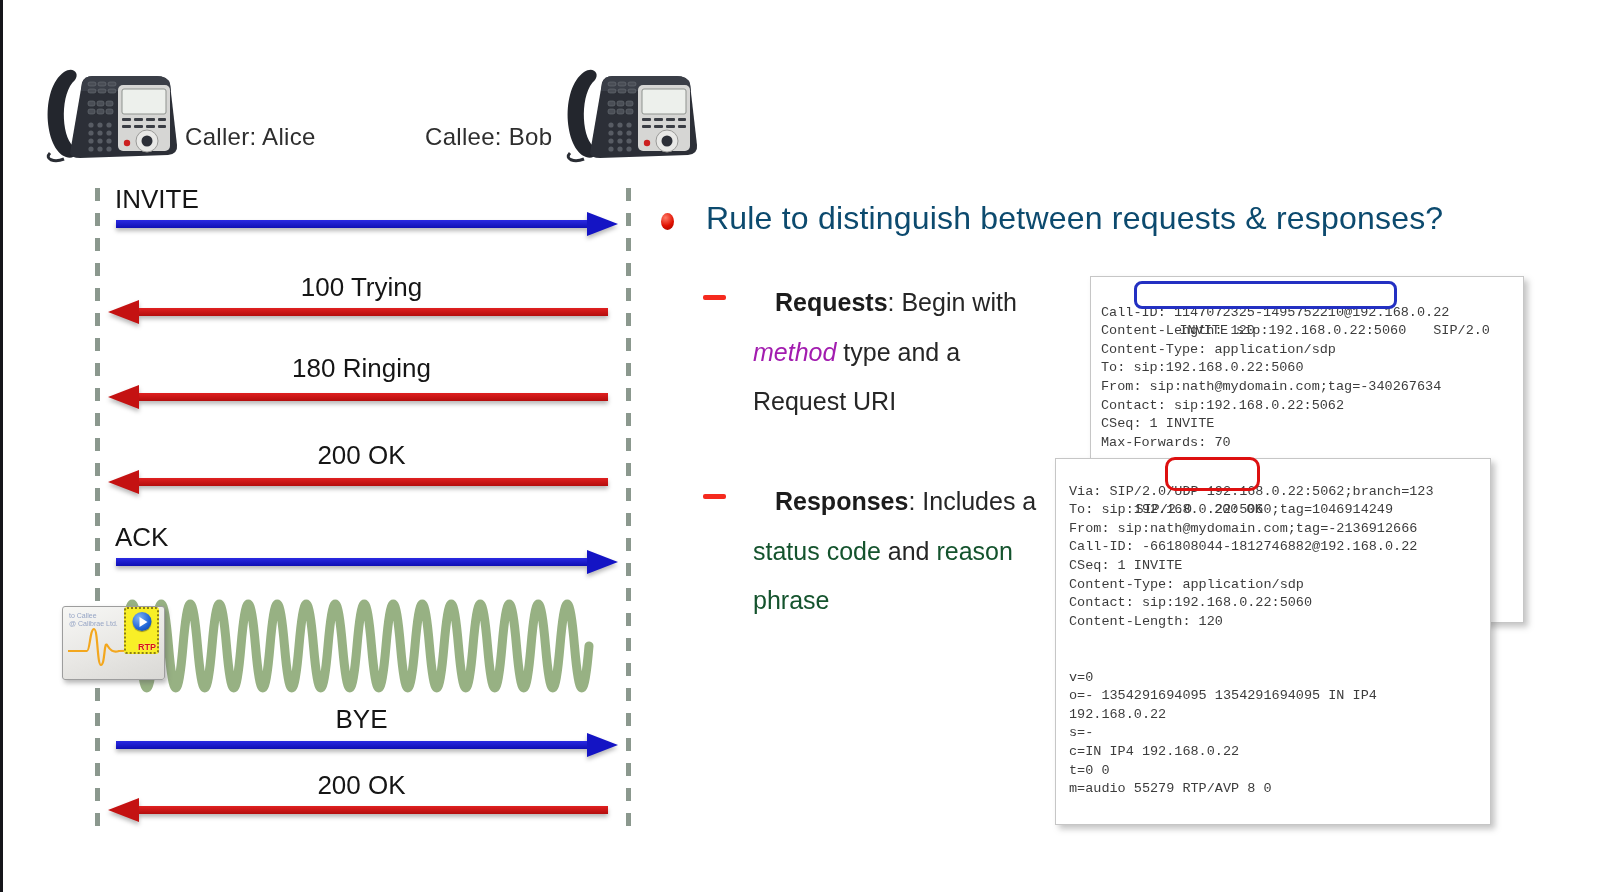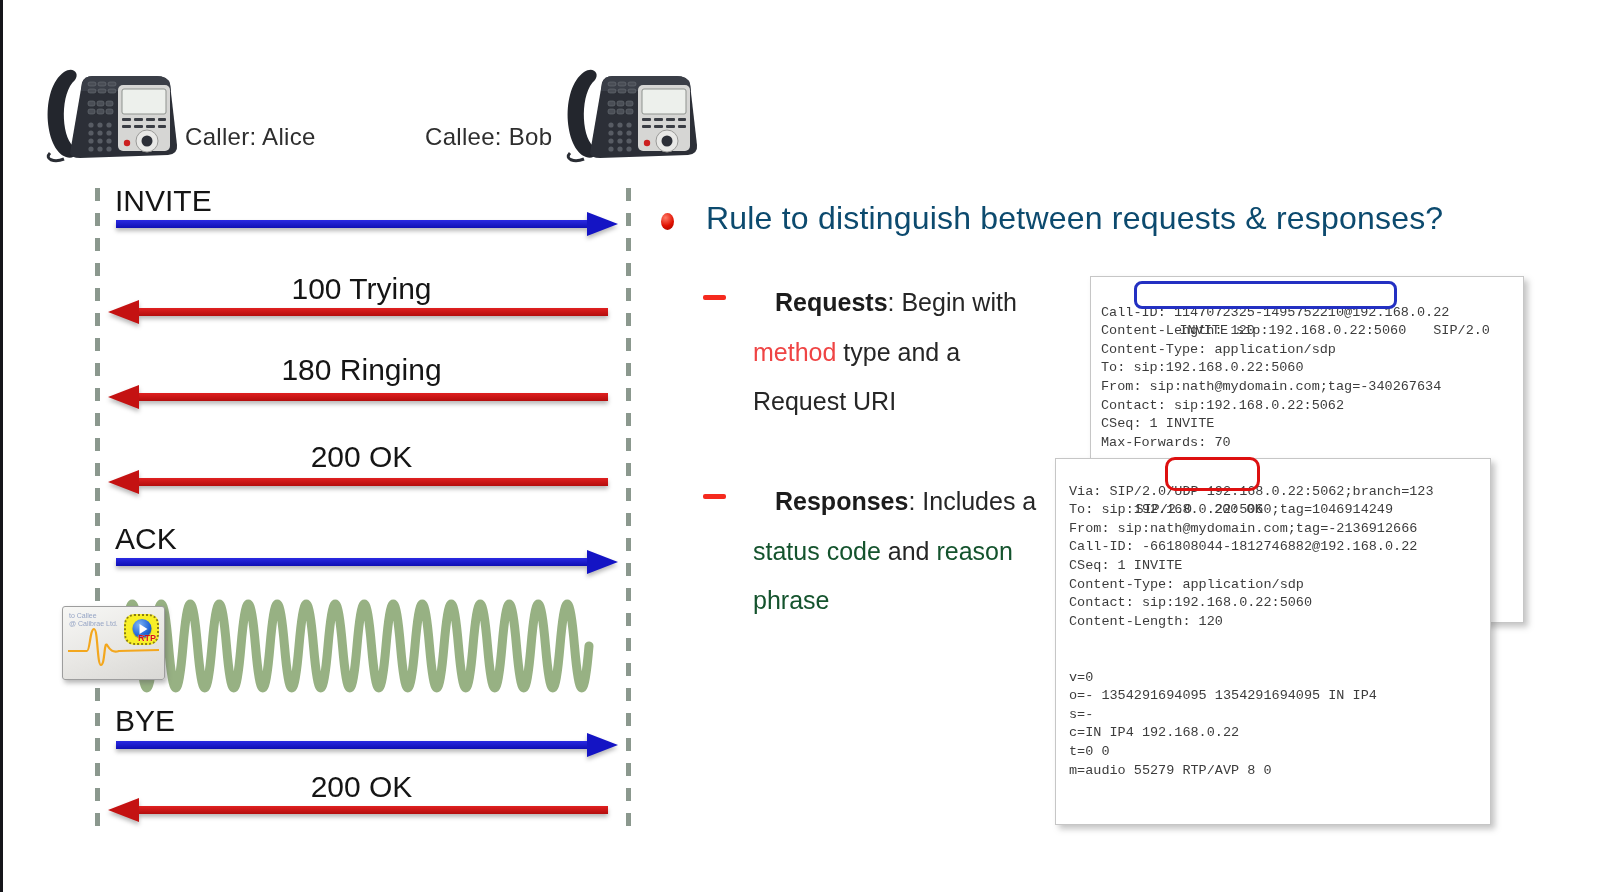--- a/index.html
+++ b/index.html
@@ -13,43 +13,43 @@
   
   .phone { position:absolute; }
   .actor-label { position:absolute; font-size:24px; color:#2e2e2e; letter-spacing:.3px; }
 
   
   .lifeline {
     position:absolute; top:188px; width:5px; height:646px;
     background:repeating-linear-gradient(to bottom, #8b988e 0 13px, transparent 13px 25px);
   }
   .msg-label {
-    position:absolute; left:115px; width:493px; font-size:30px; font-weight:500; color:#151515;
+    position:absolute; left:115px; width:493px; font-size:26px; font-weight:500; color:#151515;
   }
   .msg-label.right { text-align:center; }
   .arrow { position:absolute; left:108px; width:510px; height:24px; filter:drop-shadow(0 3px 2px rgba(0,0,0,.28)); }
   .arrow .shaft { position:absolute; top:8px; height:8px; }
   .arrow .head  { position:absolute; top:0; width:0; height:0; }
   .arrow.blue .shaft { left:8px;  right:27px; background:linear-gradient(#2a2ae2,#0f0fb4); }
   .arrow.blue .head  { right:0; border-top:12px solid transparent; border-bottom:12px solid transparent; border-left:31px solid #1414c4; }
   .arrow.red  .shaft { left:27px; right:10px; background:linear-gradient(#e02020,#b40d0d); }
   .arrow.red  .head  { left:0;  border-top:12px solid transparent; border-bottom:12px solid transparent; border-right:31px solid #c41212; }
 
   .wave-svg { position:absolute; left:0; top:0; pointer-events:none; }
 
   
   .rtp-card {
     position:absolute; left:62px; top:606px; width:103px; height:74px;
     background:linear-gradient(160deg,#f7f7f5 0%, #e8e7e4 55%, #d9d8d5 100%);
     border:1px solid #9d9d9d; border-radius:3px; box-shadow:2px 3px 5px rgba(90,90,90,.45);
   }
   .rtp-card .tiny-text { position:absolute; left:6px; top:5px; font-size:7px; line-height:8px; color:#8496bd; opacity:.85; }
   .rtp-badge {
-    position:absolute; right:5px; top:7px; width:35px; height:31px;
-    background:#f8ef27; border:2px dotted #8d7f12; border-radius:10px;
+    position:absolute; right:5px; top:0; width:35px; height:47px;
+    background:#f8ef27; border:2px dotted #8d7f12; border-radius:3px;
   }
   .rtp-badge .orb {
     position:absolute; left:50%; top:3px; transform:translateX(-50%);
     width:19px; height:19px; border-radius:50%;
     background:radial-gradient(circle at 35% 30%, #7fb4f4, #1f64d6 60%, #123c85);
     box-shadow:0 1px 1px rgba(0,0,0,.4);
   }
   .rtp-badge .orb .play {
     position:absolute; left:7px; top:5px; width:0; height:0;
     border-top:5px solid transparent; border-bottom:5px solid transparent; border-left:8px solid #ffffff;
@@ -58,21 +58,21 @@
 
   
   .title-bullet {
     position:absolute; left:661px; top:213px; width:13px; height:17px; border-radius:50%;
     background:radial-gradient(circle at 35% 28%, #ff7a66, #e01000 55%, #9c0800);
   }
   .slide-title { position:absolute; left:706px; top:200px; font-size:32px; font-weight:300; color:#0c4a6e; letter-spacing:.2px; }
   .sub-dash { position:absolute; width:23px; height:5px; border-radius:2px; background:#f52a1e; }
   .rich-block { position:absolute; left:753px; font-size:25px; line-height:49.5px; color:#262626; }
   .rich-block .lead { font-weight:700; color:#1c1c1c;margin-left:22px; }
-  .t-blue { color:#ef4444; }
+  .t-blue { color:#a21caf;font-style:italic; }
   .t-red  { color:#14532d; }
 
   
   .sip-card {
     position:absolute; background:#ffffff; border:1px solid #c6c6c6;
     box-shadow:4px 4px 6px rgba(110,110,110,.4);
     font-family:"Liberation Mono", monospace; font-size:13.5px; color:#3c3c3c;
   }
   .sip-card .code-line { height:18.6px; line-height:18.6px; white-space:pre; }
   #sip-request  { left:1090px; top:276px; width:434px; height:347px; padding:8px 0 0 10px; z-index:2; }
@@ -224,21 +224,21 @@
     <div class="shaft"></div>
     <div class="head"></div>
   </div>
 
 <div class="msg-label" style="top:522px;">ACK</div>
 <div class="arrow blue" style="top:550px;">
     <div class="shaft"></div>
     <div class="head"></div>
   </div>
 
-<div class="msg-label" style="top:704px;">BYE</div>
+<div class="msg-label" style="top:704px;text-align:center;">BYE</div>
 <div class="arrow blue" style="top:733px;">
     <div class="shaft"></div>
     <div class="head"></div>
   </div>
 
 <div class="msg-label right" style="top:770px;">200 OK</div>
 <div class="arrow red" style="top:798px;">
     <div class="shaft"></div>
     <div class="head"></div>
   </div>
@@ -305,17 +305,18 @@
   <div class="code-line">From: sip:nath@mydomain.com;tag=-2136912666</div>
   <div class="code-line">Call-ID: -661808044-1812746882@192.168.0.22</div>
   <div class="code-line">CSeq: 1 INVITE</div>
   <div class="code-line">Content-Type: application/sdp</div>
   <div class="code-line">Contact: sip:192.168.0.22:5060</div>
   <div class="code-line">Content-Length: 120</div>
   <div class="code-line"></div>
   <div class="code-line"></div>
   <div class="code-line">v=0</div>
   <div class="code-line">o=- 1354291694095 1354291694095 IN IP4</div>
+  <div class="code-line">192.168.0.22</div>
   <div class="code-line">s=-</div>
   <div class="code-line">c=IN IP4 192.168.0.22</div>
   <div class="code-line">t=0 0</div>
   <div class="code-line">m=audio 55279 RTP/AVP 8 0</div>
 </div>
 
 </body></html>

